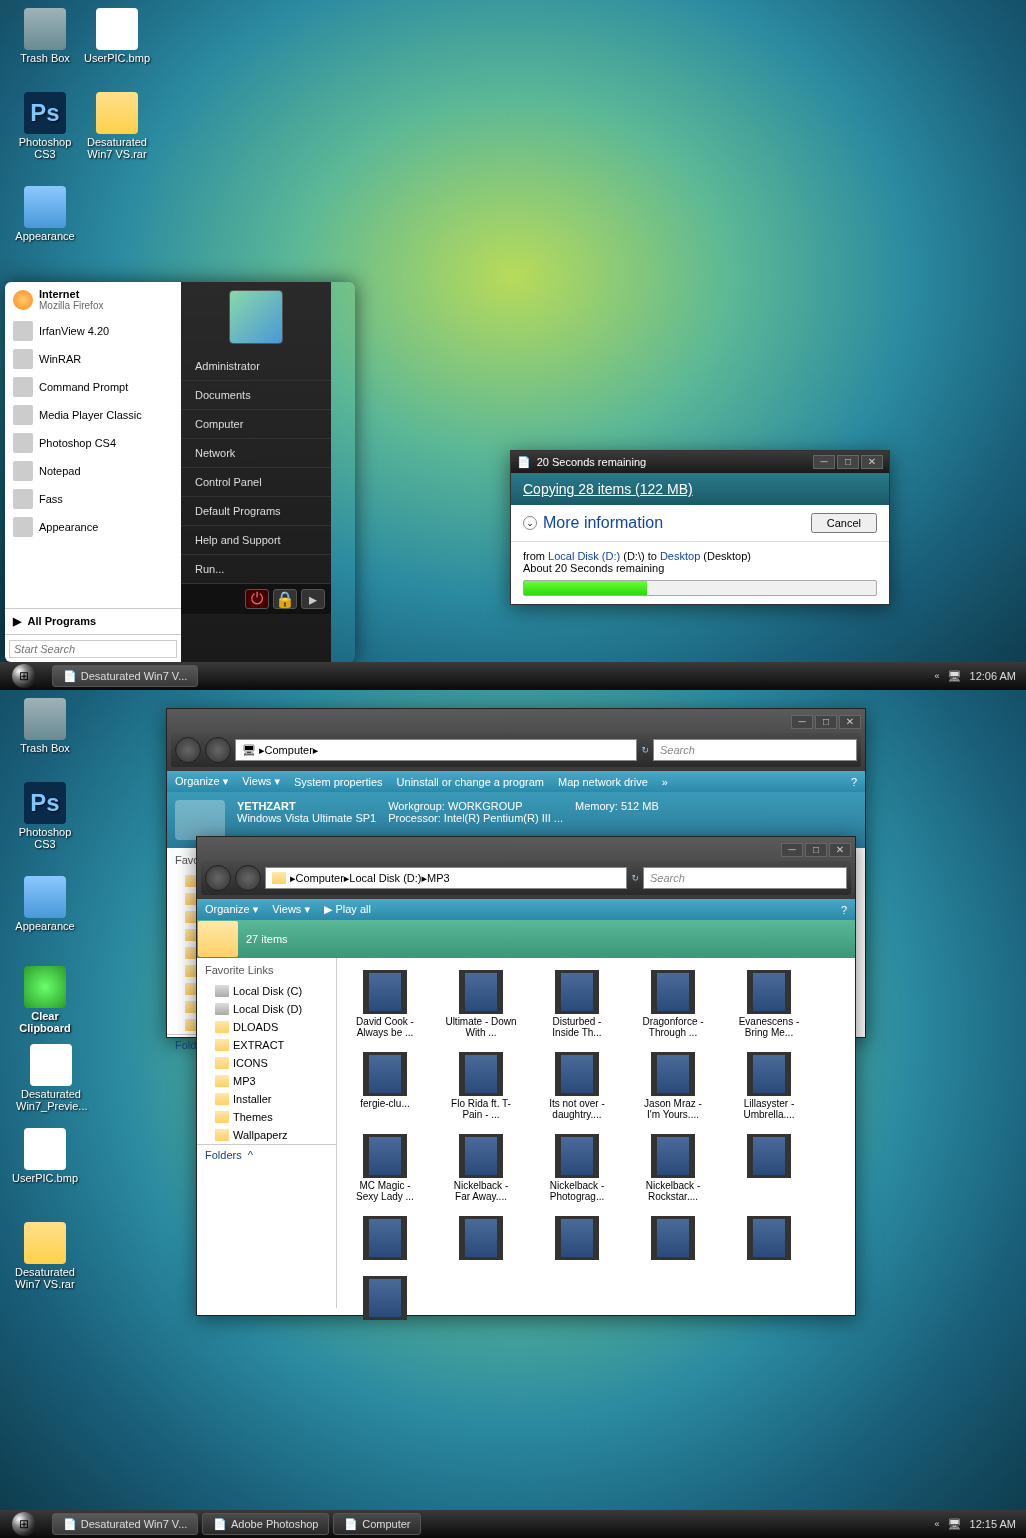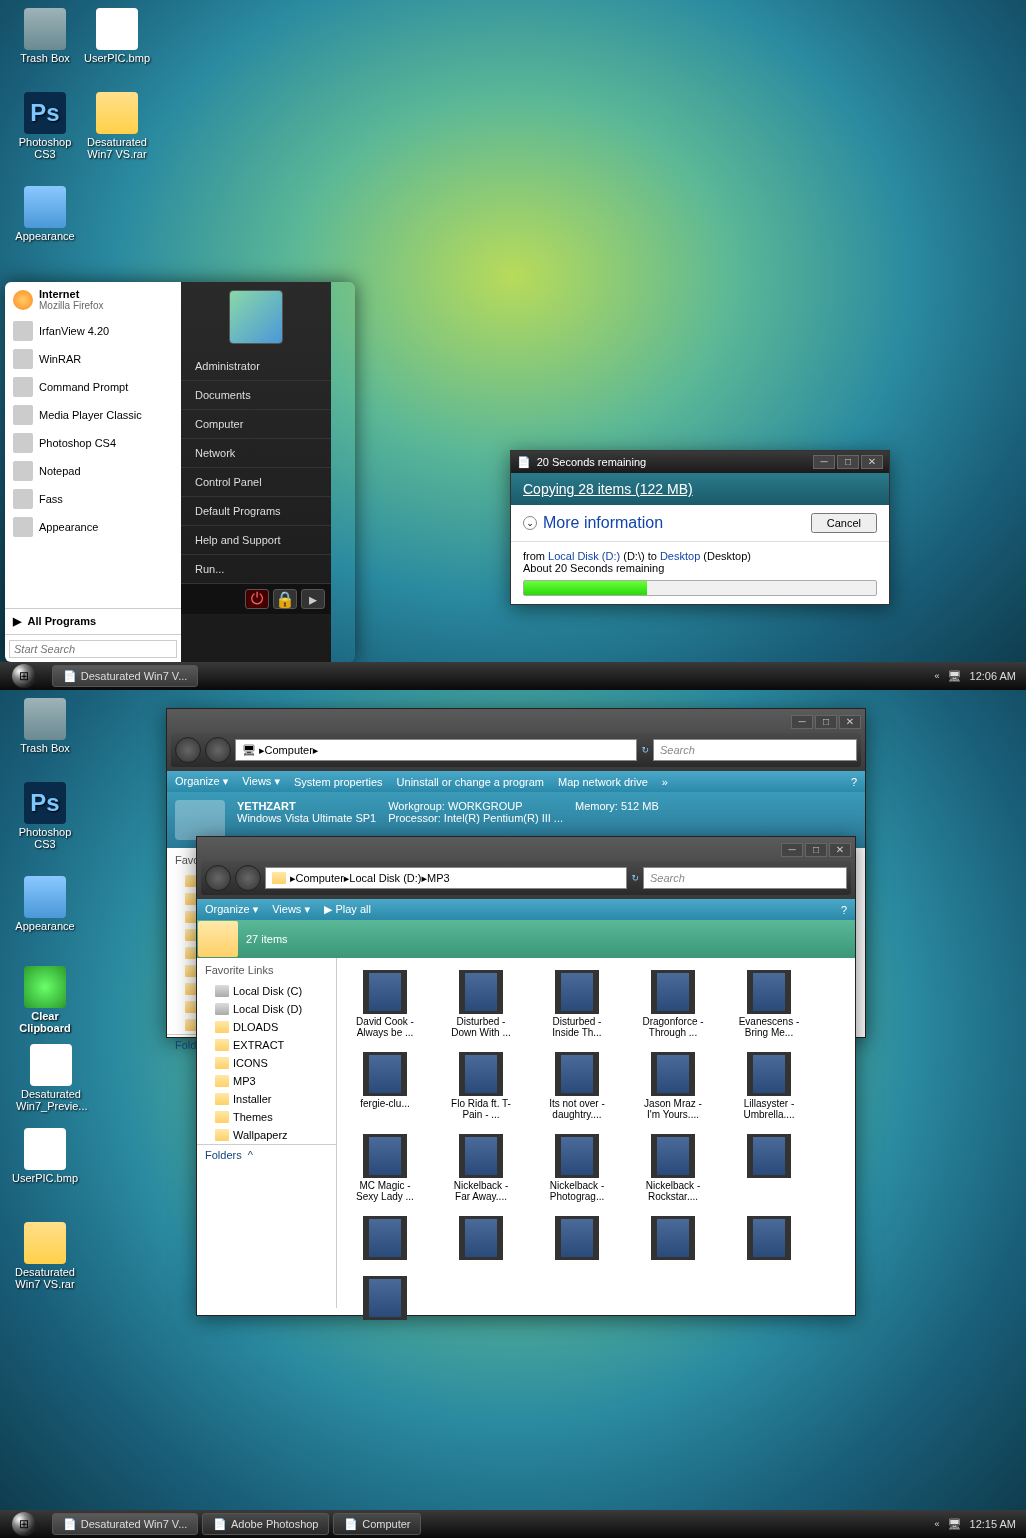--- a/index.html
+++ b/index.html
@@ -322,21 +322,21 @@
         <div class="fld"><span>Folders</span> &nbsp;^</div>
       </div>
       <div class="mainpane">
         <div class="filegrid" id="e2-files">
             <div class="fileitem">
               <div class="thumb"></div>
               <div>David Cook - Always be ...</div>
             </div>
             <div class="fileitem">
               <div class="thumb"></div>
-              <div>Disturbed - Down With ...</div>
+              <div>Ultimate - Down With ...</div>
             </div>
             <div class="fileitem">
               <div class="thumb"></div>
               <div>Disturbed - Inside Th...</div>
             </div>
             <div class="fileitem">
               <div class="thumb"></div>
               <div>Dragonforce - Through ...</div>
             </div>
             <div class="fileitem">

